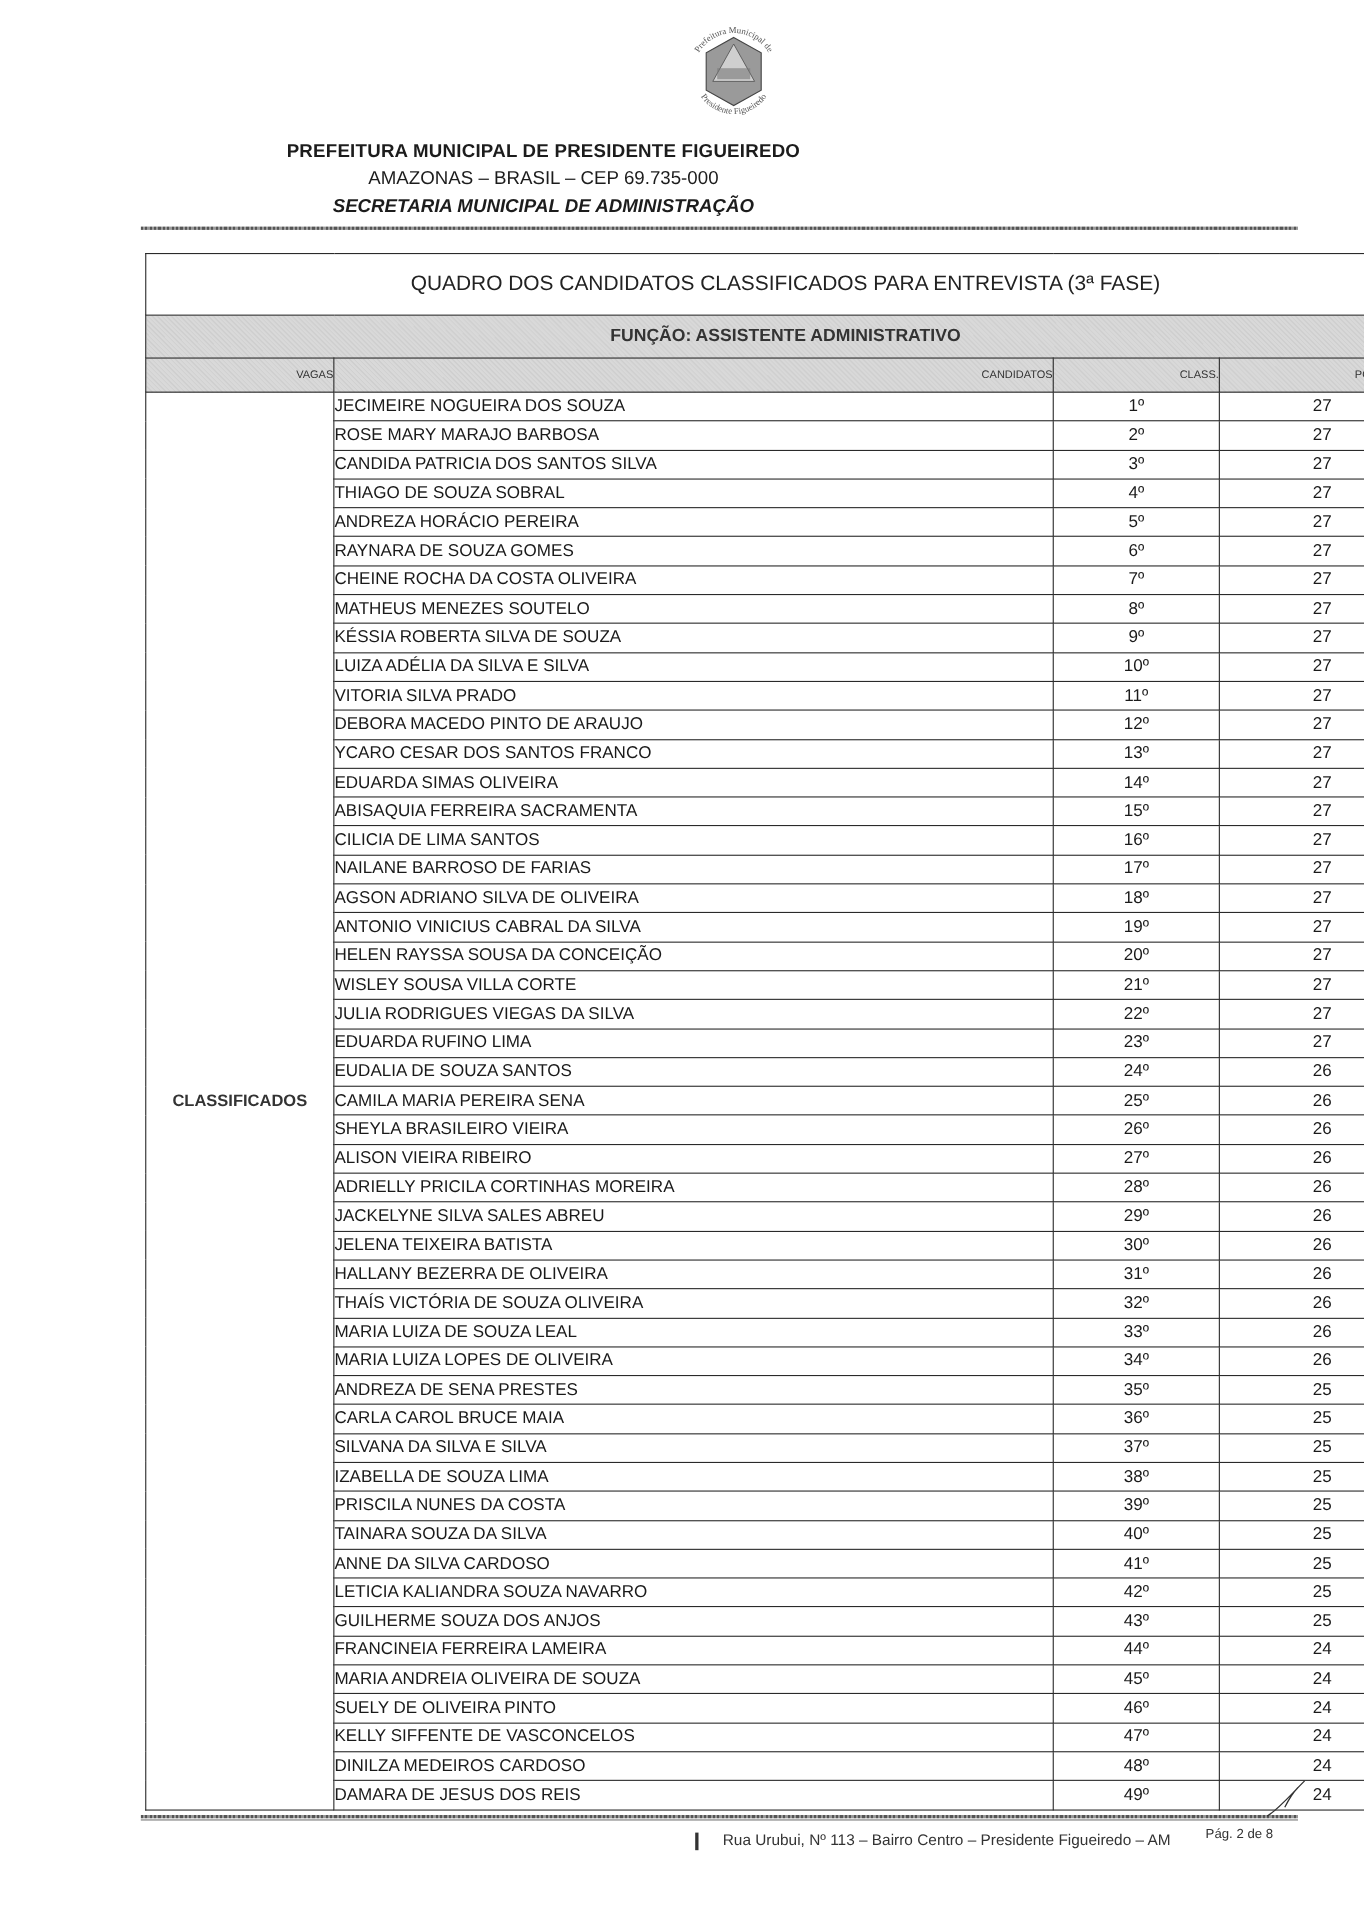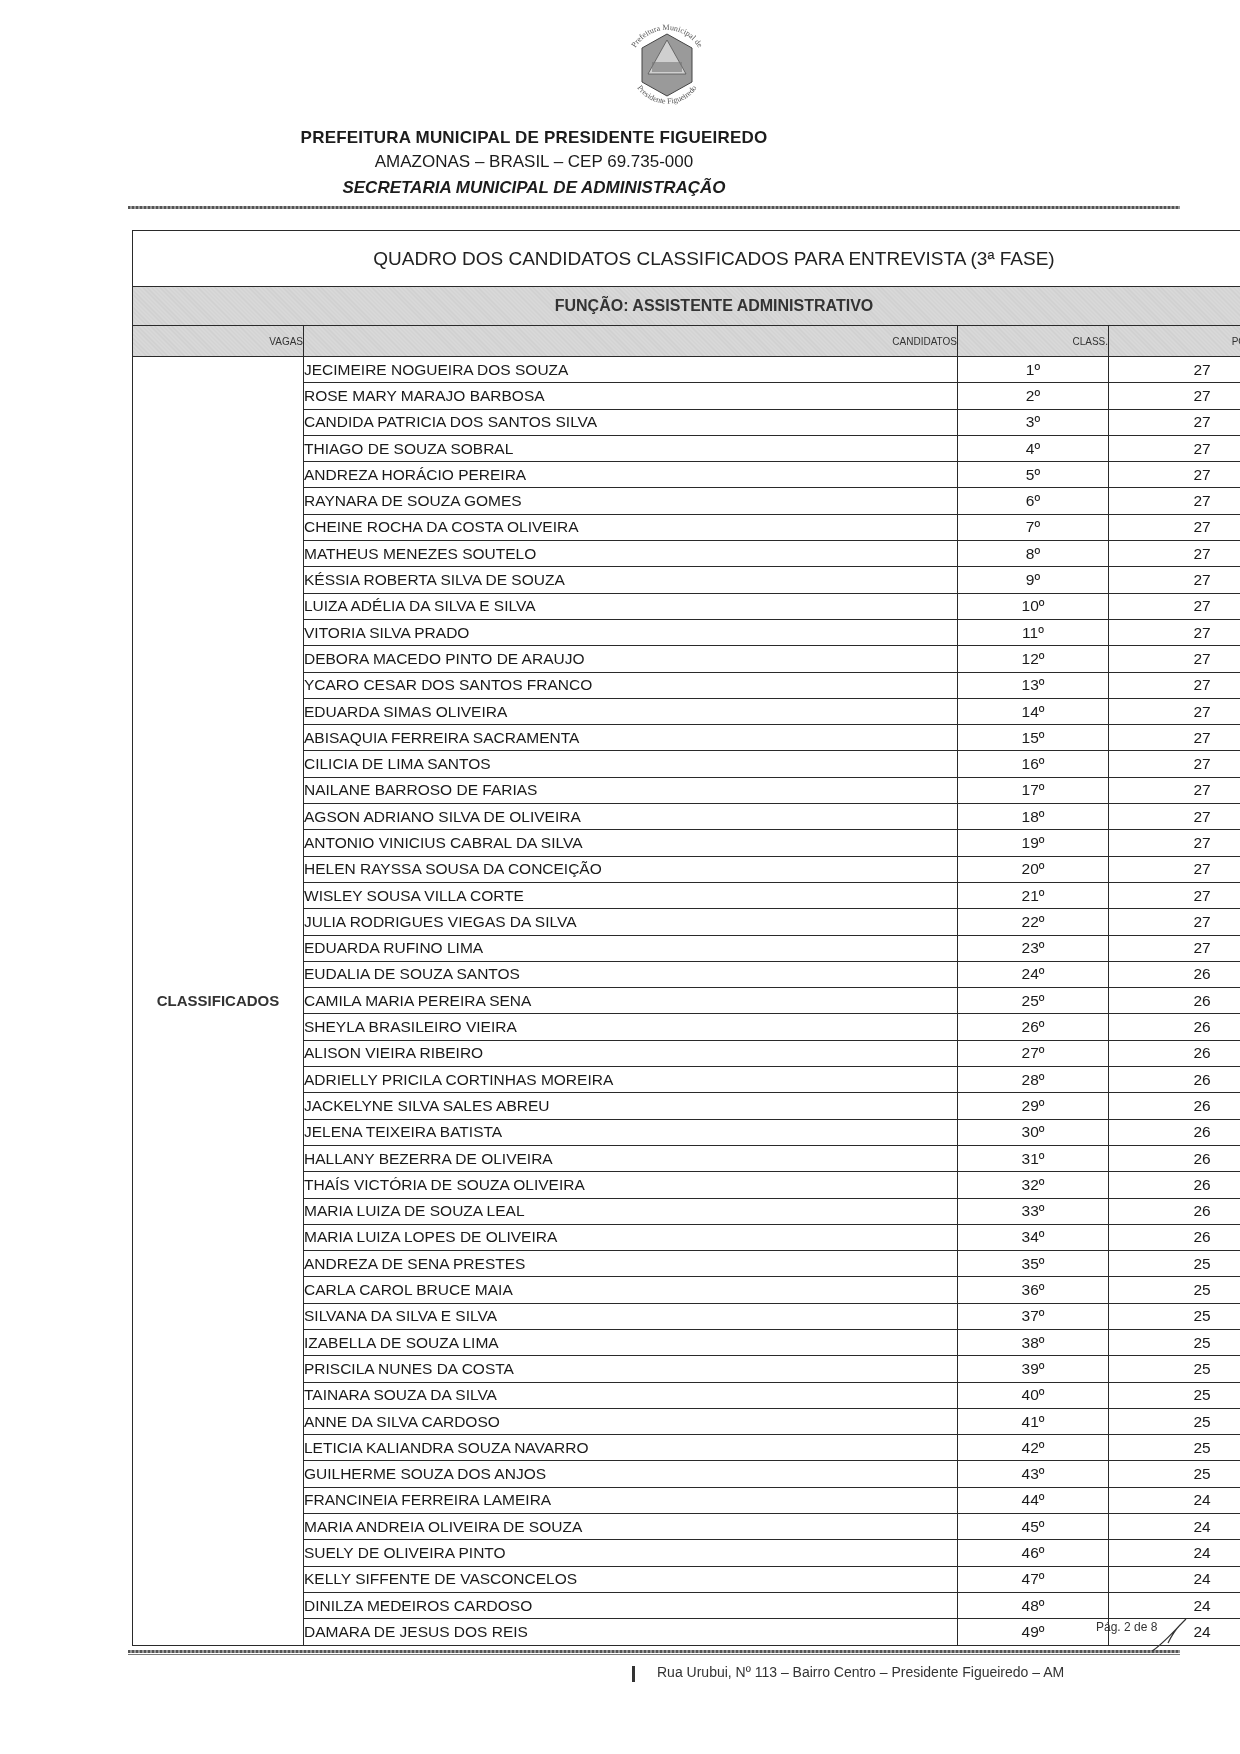--- a/index.html
+++ b/index.html
@@ -1,19 +1,19 @@
 <!DOCTYPE html>
 <html><head>
 <meta charset="utf-8">
 <style>
   html, body { margin: 0; padding: 0; background: #ffffff; }
   body { width: 1240px; height: 1754px; position: relative; overflow: hidden;
          font-family: "Liberation Sans", sans-serif; color: #1a1a1a; }
   .logo { position: absolute; left: 612px; top: 12px; width: 110px; height: 110px; }
-  .hdr { position: absolute; left: 0; width: 988px; text-align: center; color: #1c1c1c; margin-left: 40px; }
+  .hdr { position: absolute; left: 0; width: 988px; text-align: center; color: #1c1c1c; }
   .hdr1 { top: 128px; font-size: 17px; font-weight: bold; letter-spacing: 0.2px; }
   .hdr2 { top: 152px; font-size: 17px; }
   .hdr3 { top: 178px; font-size: 17px; font-weight: bold; font-style: italic; }
   .rule { position: absolute; left: 128px; width: 1052px; height: 3px;
           background: repeating-linear-gradient(90deg,#555 0 2px,#999 2px 4px); }
   .rule.top { top: 206px; }
   .rule.bot { top: 1650px; }
   .rule.bot2 { top: 1654px; height: 1px; background:#777; }
   table.main { position: absolute; left: 132px; top: 230px; width: 1164px;
                border-collapse: collapse; font-size: 15.5px; }
@@ -22,21 +22,21 @@
   .shade { background-color: #d9d9d9;
            background-image: repeating-linear-gradient(45deg, rgba(0,0,0,0.05) 0 1px, transparent 1px 3px); }
   .func-cell { height: 38px; text-align: center; font-size: 16px; font-weight: bold; color:#333; }
   .col-head th { height: 30px; font-size: 10px; font-weight: normal; color:#333;text-align:right; }
   .vagas-cell { width: 170px; text-align: center; font-weight: bold; font-size: 15px; color:#333; border-right: 1px solid #2a2a2a; }
   td.name { height: 25.3px; padding-left: 8px; text-align: left; }
   td.cls { width: 150px; text-align: center; }
   td.pts { width: 186px; text-align: center; }
   .footer-addr { position: absolute; left: 636px; top: 1664px; font-size: 14px; color: #333; }
   .footer-bar { position: absolute; left: 632px; top: 1666px; width: 3px; height: 16px; background:#333; }
-  .page-no { position: absolute; left: 1096px; top: 1620px; font-size: 12px; color:#333; }
+  .page-no { position: absolute; left: 1096px; top: 1660px; font-size: 12px; color:#333; }
   .sig { position: absolute; left: 1150px; top: 1615px; }
 </style>
 </head>
 <body>
 
 <div class="logo">
   <svg width="110" height="110" viewBox="0 0 110 110">
     <defs>
       <path id="arcTop" d="M 18 55 A 37 37 0 0 1 92 55"></path>
       <path id="arcBot" d="M 22 70 A 36 36 0 0 0 88 70"></path>

